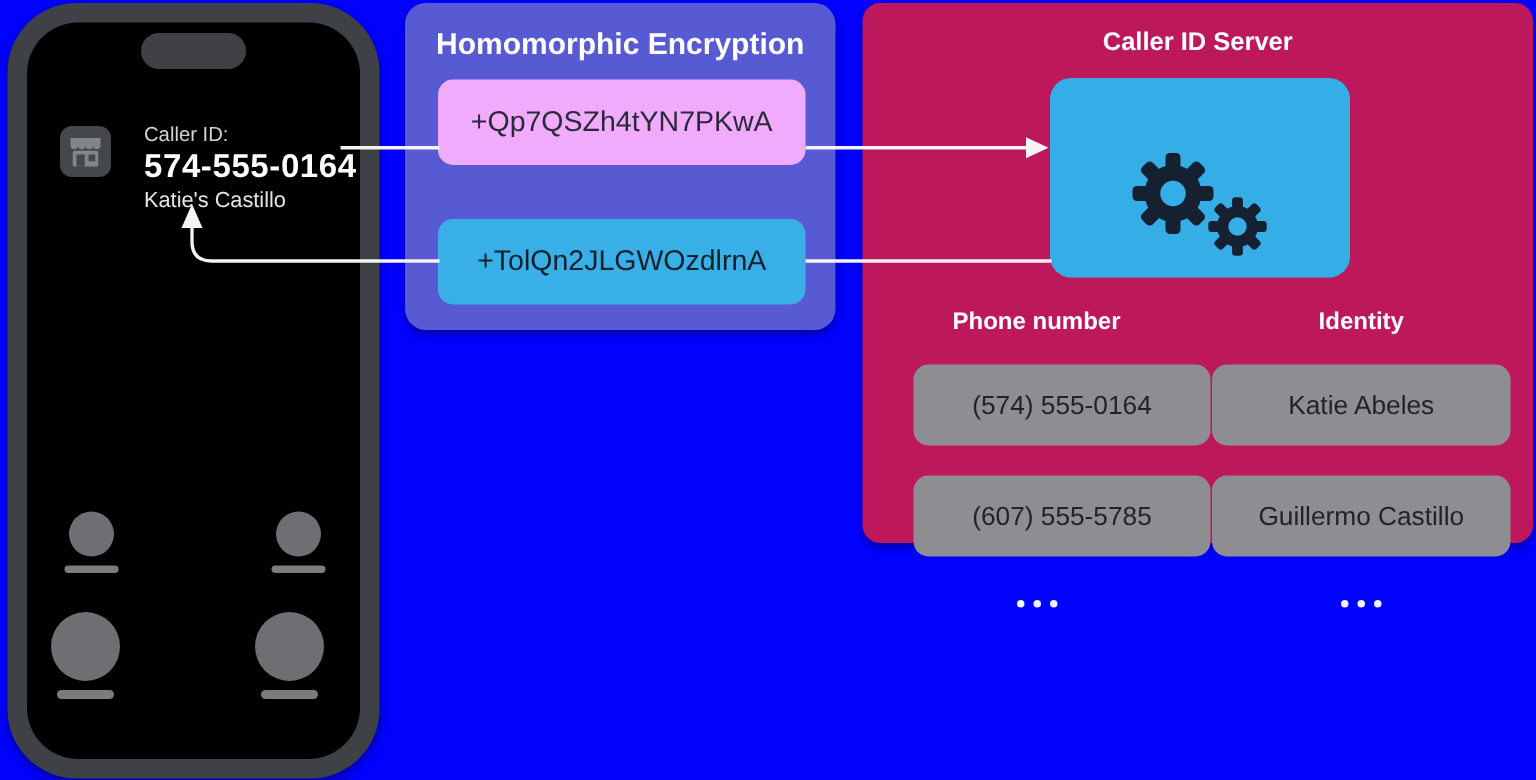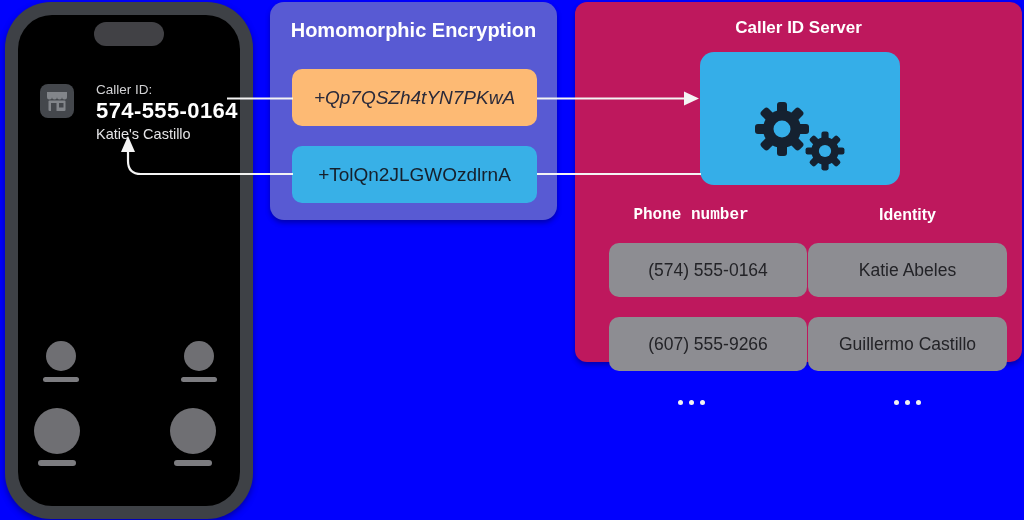--- a/index.html
+++ b/index.html
@@ -48,41 +48,41 @@
   .he-panel {
     position:absolute; left:270px; top:2px; width:287px; height:218px;
     background:#585ad3; border-radius:14px; box-shadow:0 3px 5px rgba(0,0,0,.3);
   }
   .he-title { margin-top:17px; text-align:center; font-size:20px; font-weight:600; color:#fff; }
   .cipher-box {
     position:absolute; left:22px; width:245px; height:57px; border-radius:10px;
     display:flex; align-items:center; justify-content:center;
     font-size:19px; font-weight:500;
   }
-  .cipher-request  { top:67px;  background:#fdba74; color:#2a2a3a;font-style:italic; }
+  .cipher-request  { top:51px;  background:#f0abfc; color:#2a2a3a; }
   .cipher-response { top:144px; background:#38b0e7; color:#16202c; }
 
   
   .server-panel {
     position:absolute; left:575px; top:2px; width:447px; height:360px;
     background:#be185d; border-radius:12px; box-shadow:0 3px 5px rgba(0,0,0,.3);
   }
   .server-title { margin-top:16px; text-align:center; font-size:17px; font-weight:600; color:#fff; }
   .eval-box {
     position:absolute; left:125px; top:50px; width:200px; height:133px;
     background:#35aee8; border-radius:14px;
   }
   .eval-label { margin-top:15px; text-align:center; font-size:17px; font-weight:500; color:#142433; }
   .gears-svg { position:absolute; inset:0; }
 
   .col-header {
     position:absolute; top:204px; text-align:center;
     font-size:16px; font-weight:600; color:#fff;
   }
-  .hdr-phone    { left:17px;  width:198px;font-family:Liberation Mono, monospace; }
+  .hdr-phone    { left:17px;  width:198px; }
   .hdr-identity { left:233px; width:199px; }
 
   .cell {
     position:absolute; height:54px; background:#8d8d92; border-radius:10px;
     display:flex; align-items:center; justify-content:center;
     font-size:17.5px; color:#232327;
   }
   .cell-r1 { top:241px; }
   .cell-r2 { top:315px; }
   .cell-phone    { left:34px;  width:198px; }
@@ -178,21 +178,21 @@
         <circle r="8.5" fill="#35aee8"></circle>
       </g>
     </svg>
   </div>
 
   <div class="col-header hdr-phone">Phone number</div>
   <div class="col-header hdr-identity">Identity</div>
 
   <div class="cell cell-r1 cell-phone">(574) 555-0164</div>
   <div class="cell cell-r1 cell-identity">Katie Abeles</div>
-  <div class="cell cell-r2 cell-phone">(607) 555-9266</div>
+  <div class="cell cell-r2 cell-phone">(607) 555-5785</div>
   <div class="cell cell-r2 cell-identity">Guillermo Castillo</div>
 
   <div class="dots dots-phone">
     <div class="dot"></div>
       <div class="dot"></div>
       <div class="dot"></div>
   </div>
   <div class="dots dots-identity">
     <div class="dot"></div>
       <div class="dot"></div>

